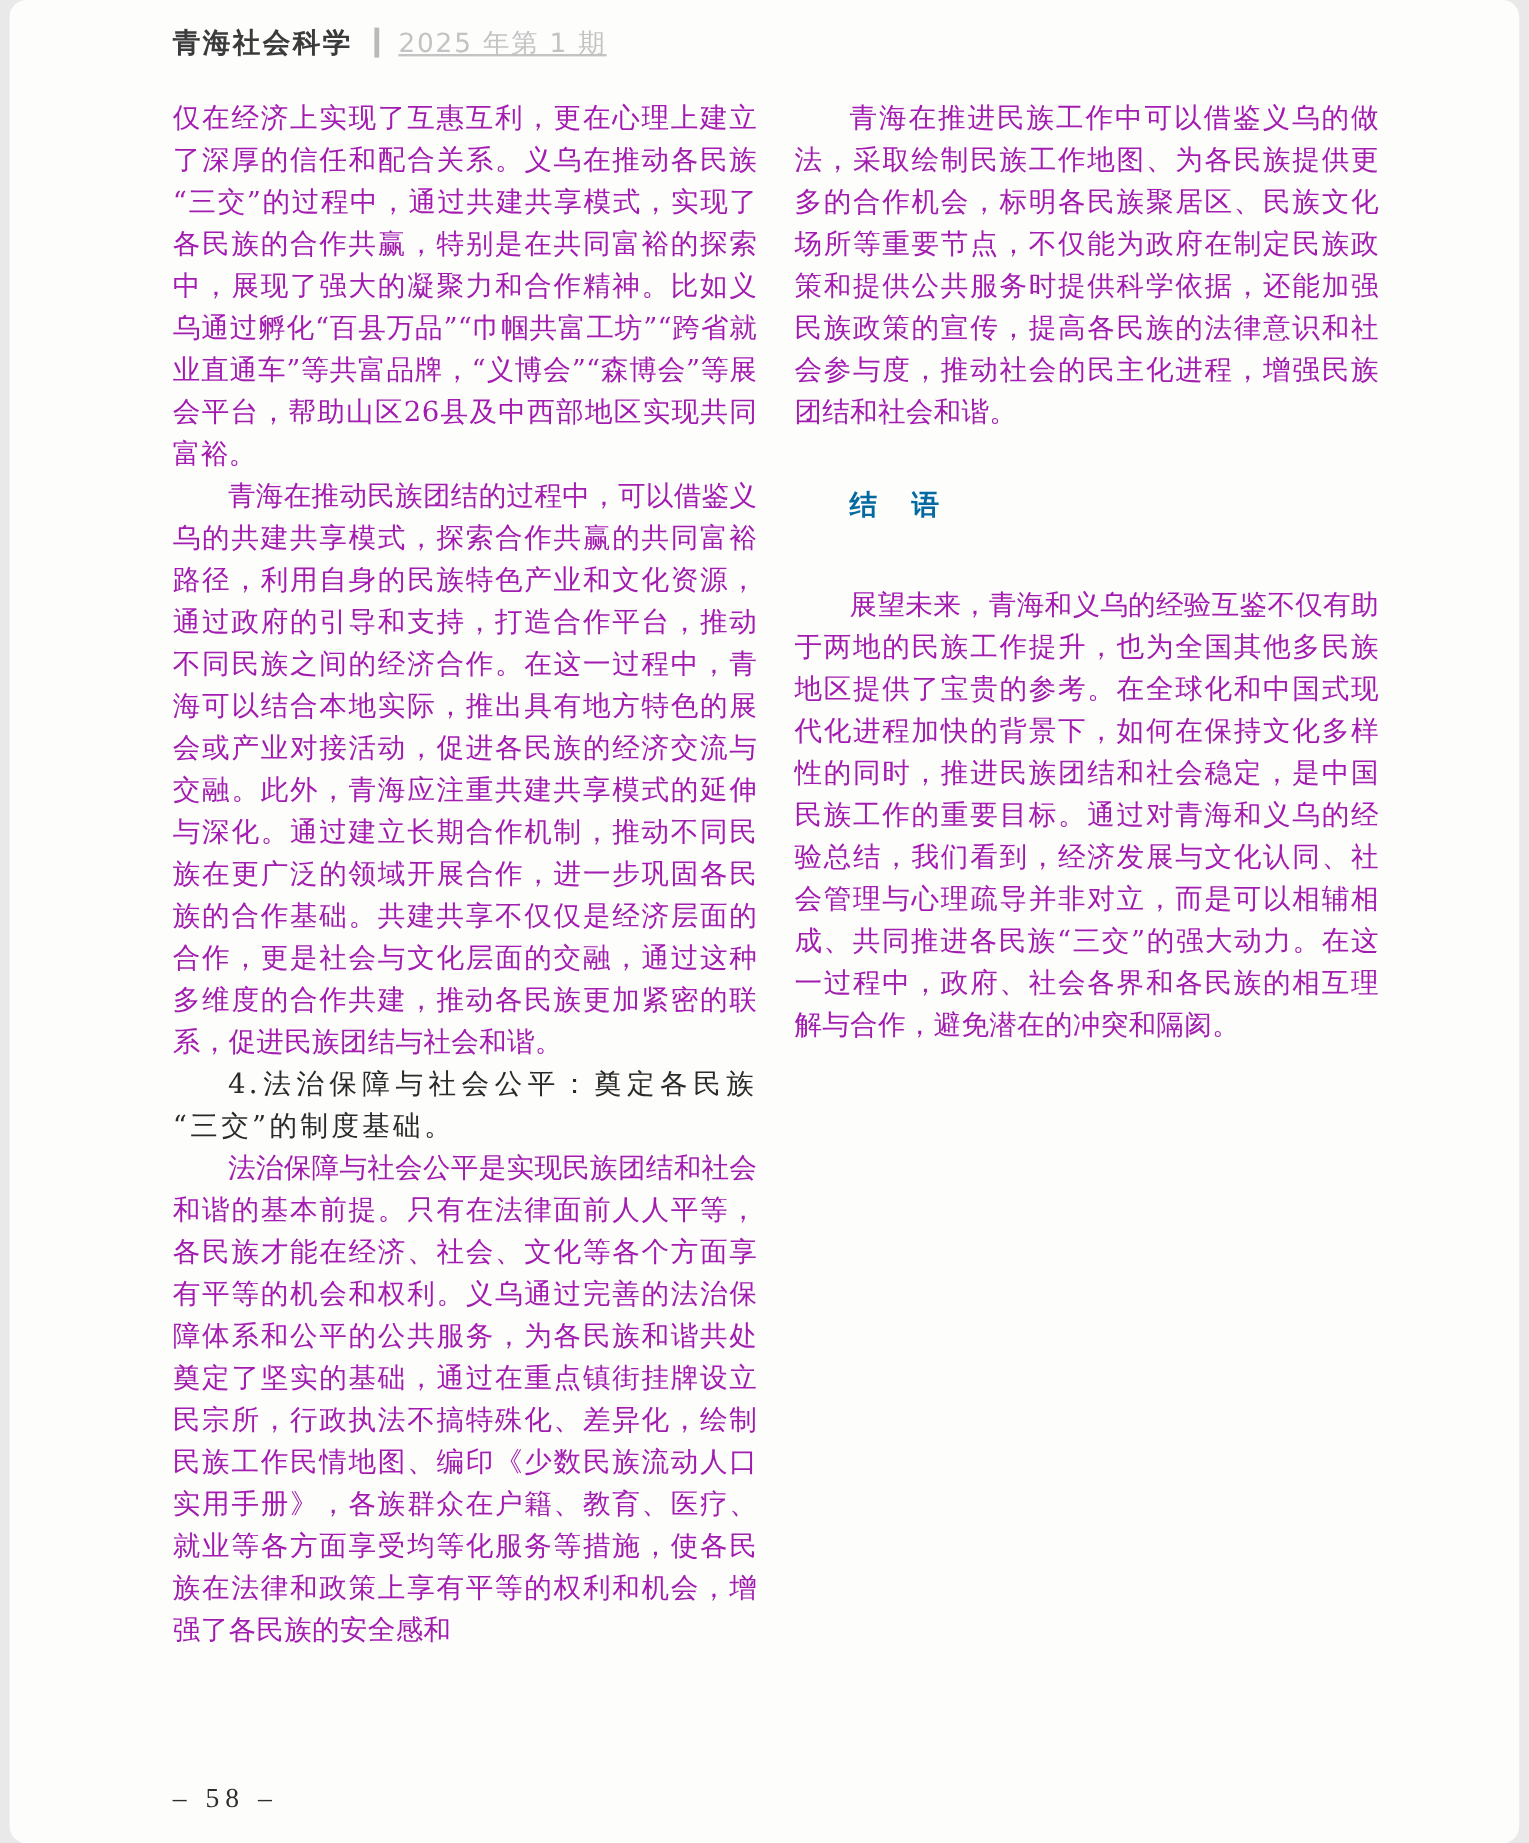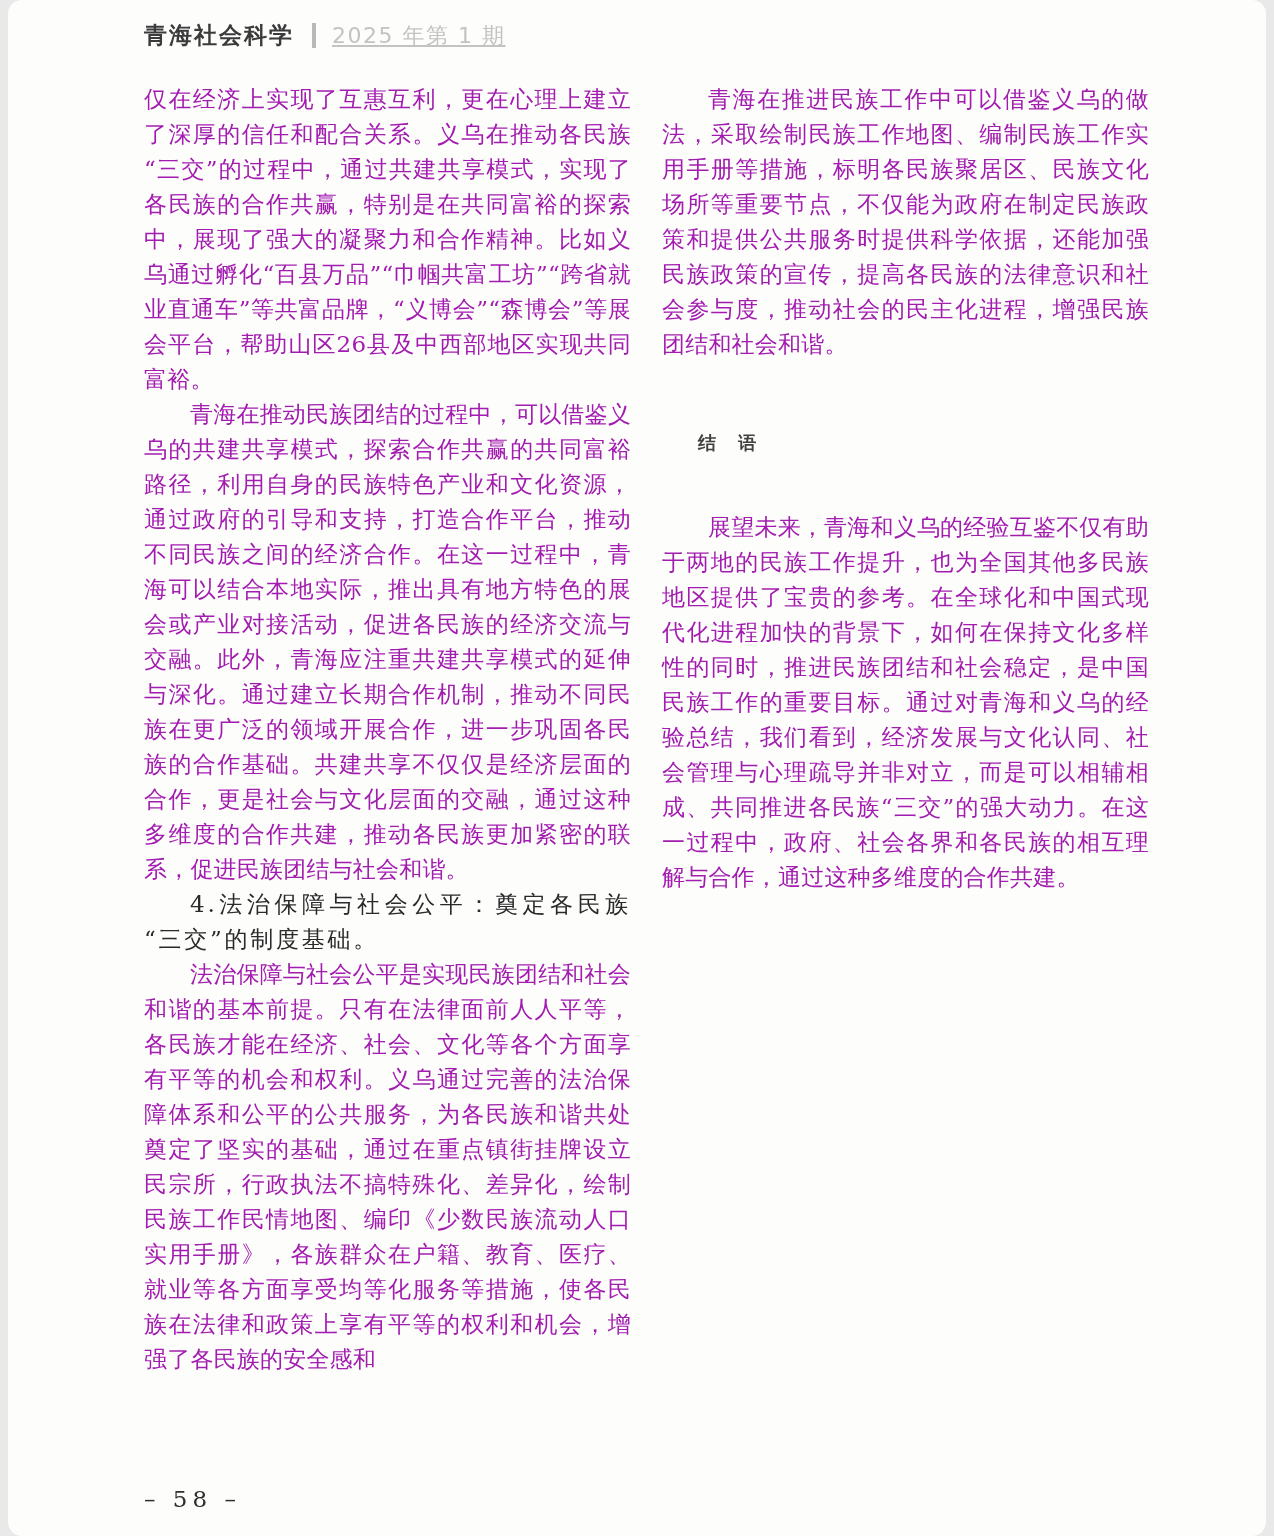--- a/index.html
+++ b/index.html
@@ -69,37 +69,38 @@
   .para.no-indent { text-indent: 0; }
 
   
   .para.subheading {
     letter-spacing: 0.12em;
     color: #2a2a2a;
   }
 
   
   .section-heading {
-    margin: 63px 0 50px;
+    margin: 41px 0 50px;
     padding-left: 2em;
-    font-size: 18px;
+    font-size: 23px;
     line-height: 35px;
     font-weight: bold;
-    color: #404040;
+    color: #0369a1;
     letter-spacing: 0.12em;
   }
 
   
   .page-footer {
     position: absolute;
     left: 136px;
     top: 1486px;
     font-size: 23px;
     letter-spacing: 5px;
     color: #2e2e2e;
+    font-family: Liberation Serif, serif;
   }
 </style>
 </head>
 <body>
 
 <div class="page">
 
   <header class="page-header">
     <span class="journal-name">青海社会科学</span>
     <span class="header-sep"></span>
@@ -109,23 +110,23 @@
   <main class="columns">
 
     <section class="col">
       <p class="para no-indent">仅在经济上实现了互惠互利，更在心理上建立了深厚的信任和配合关系。义乌在推动各民族“三交”的过程中，通过共建共享模式，实现了各民族的合作共赢，特别是在共同富裕的探索中，展现了强大的凝聚力和合作精神。比如义乌通过孵化“百县万品”“巾帼共富工坊”“跨省就业直通车”等共富品牌，“义博会”“森博会”等展会平台，帮助山区26县及中西部地区实现共同富裕。</p>
       <p class="para">青海在推动民族团结的过程中，可以借鉴义乌的共建共享模式，探索合作共赢的共同富裕路径，利用自身的民族特色产业和文化资源，通过政府的引导和支持，打造合作平台，推动不同民族之间的经济合作。在这一过程中，青海可以结合本地实际，推出具有地方特色的展会或产业对接活动，促进各民族的经济交流与交融。此外，青海应注重共建共享模式的延伸与深化。通过建立长期合作机制，推动不同民族在更广泛的领域开展合作，进一步巩固各民族的合作基础。共建共享不仅仅是经济层面的合作，更是社会与文化层面的交融，通过这种多维度的合作共建，推动各民族更加紧密的联系，促进民族团结与社会和谐。</p>
       <p class="para subheading">4.法治保障与社会公平：奠定各民族“三交”的制度基础。</p>
       <p class="para">法治保障与社会公平是实现民族团结和社会和谐的基本前提。只有在法律面前人人平等，各民族才能在经济、社会、文化等各个方面享有平等的机会和权利。义乌通过完善的法治保障体系和公平的公共服务，为各民族和谐共处奠定了坚实的基础，通过在重点镇街挂牌设立民宗所，行政执法不搞特殊化、差异化，绘制民族工作民情地图、编印《少数民族流动人口实用手册》，各族群众在户籍、教育、医疗、就业等各方面享受均等化服务等措施，使各民族在法律和政策上享有平等的权利和机会，增强了各民族的安全感和</p>
     </section>
 
     <section class="col">
-      <p class="para">青海在推进民族工作中可以借鉴义乌的做法，采取绘制民族工作地图、编制民族工作实用手册等措施，标明各民族聚居区、民族文化场所等重要节点，不仅能为政府在制定民族政策和提供公共服务时提供科学依据，还能加强民族政策的宣传，提高各民族的法律意识和社会参与度，推动社会的民主化进程，增强民族团结和社会和谐。</p>
+      <p class="para">青海在推进民族工作中可以借鉴义乌的做法，采取绘制民族工作地图、为各民族提供更多的合作机会，标明各民族聚居区、民族文化场所等重要节点，不仅能为政府在制定民族政策和提供公共服务时提供科学依据，还能加强民族政策的宣传，提高各民族的法律意识和社会参与度，推动社会的民主化进程，增强民族团结和社会和谐。</p>
       <h2 class="section-heading">结　语</h2>
-      <p class="para">展望未来，青海和义乌的经验互鉴不仅有助于两地的民族工作提升，也为全国其他多民族地区提供了宝贵的参考。在全球化和中国式现代化进程加快的背景下，如何在保持文化多样性的同时，推进民族团结和社会稳定，是中国民族工作的重要目标。通过对青海和义乌的经验总结，我们看到，经济发展与文化认同、社会管理与心理疏导并非对立，而是可以相辅相成、共同推进各民族“三交”的强大动力。在这一过程中，政府、社会各界和各民族的相互理解与合作，通过这种多维度的合作共建。</p>
+      <p class="para">展望未来，青海和义乌的经验互鉴不仅有助于两地的民族工作提升，也为全国其他多民族地区提供了宝贵的参考。在全球化和中国式现代化进程加快的背景下，如何在保持文化多样性的同时，推进民族团结和社会稳定，是中国民族工作的重要目标。通过对青海和义乌的经验总结，我们看到，经济发展与文化认同、社会管理与心理疏导并非对立，而是可以相辅相成、共同推进各民族“三交”的强大动力。在这一过程中，政府、社会各界和各民族的相互理解与合作，避免潜在的冲突和隔阂。</p>
     </section>
 
   </main>
 
   <footer class="page-footer">
     <span>– 58 –</span>
   </footer>
 
 </div>
 

